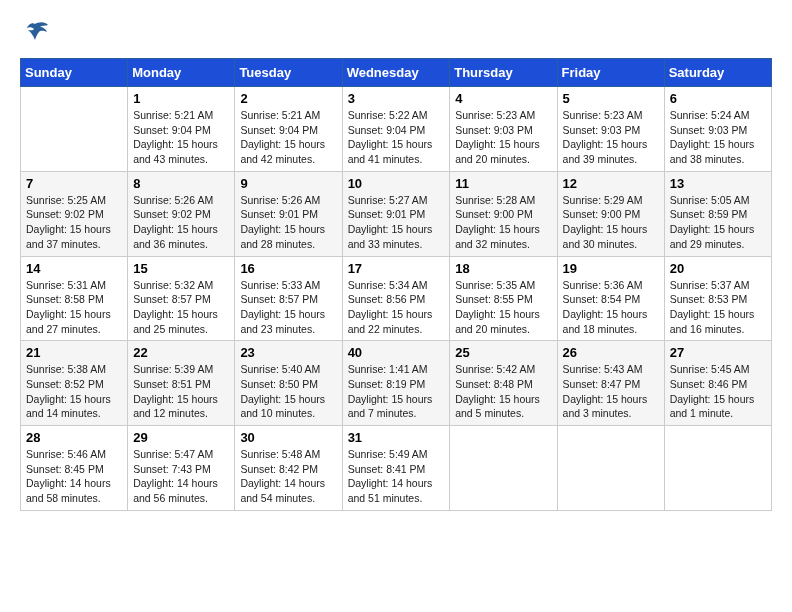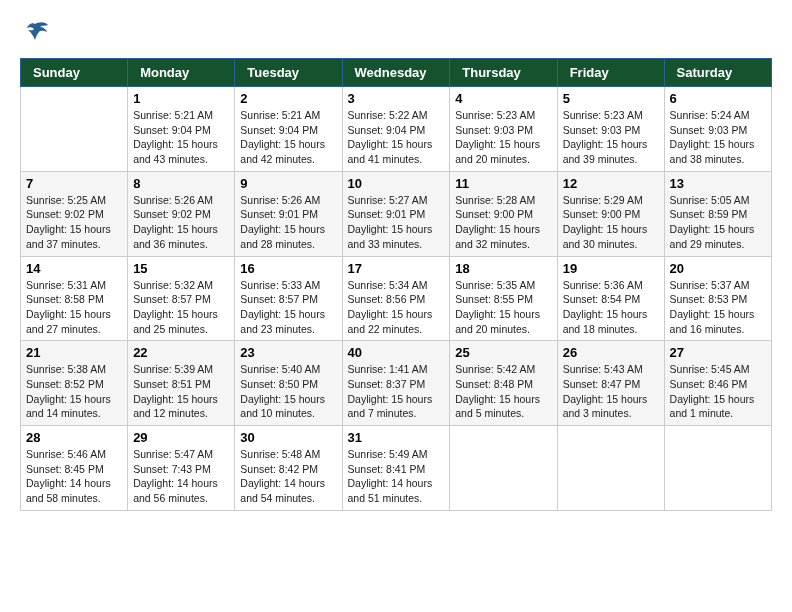--- a/index.html
+++ b/index.html
@@ -42,23 +42,23 @@
     .subtitle {
       font-size: 16px;
       color: #333;
     }
     table {
       width: 100%;
       border-collapse: collapse;
       font-size: 11px;
     }
     thead tr th {
-      background-color: #14532d;
+      background-color: #1d4ed8;
       color: #fff;
-      padding: 6px 12px;
+      padding: 6px 4px;
       text-align: left;
       font-size: 13px;
       font-weight: bold;
       border: 1px solid #2a6099;
     }
     tbody tr td {
       border: 1px solid #ccc;
       padding: 4px 5px;
       vertical-align: top;
       width: 108px;
@@ -278,21 +278,21 @@
         <td>
           <span class="date-num">23</span>
           <div class="cell-text">Sunrise: 5:40 AM</div>
           <div class="cell-text">Sunset: 8:50 PM</div>
           <div class="cell-text">Daylight: 15 hours</div>
           <div class="cell-text">and 10 minutes.</div>
         </td>
         <td>
           <span class="date-num">40</span>
           <div class="cell-text">Sunrise: 1:41 AM</div>
-          <div class="cell-text">Sunset: 8:37 PM</div>
+          <div class="cell-text">Sunset: 8:19 PM</div>
           <div class="cell-text">Daylight: 15 hours</div>
           <div class="cell-text">and 7 minutes.</div>
         </td>
         <td>
           <span class="date-num">25</span>
           <div class="cell-text">Sunrise: 5:42 AM</div>
           <div class="cell-text">Sunset: 8:48 PM</div>
           <div class="cell-text">Daylight: 15 hours</div>
           <div class="cell-text">and 5 minutes.</div>
         </td>

